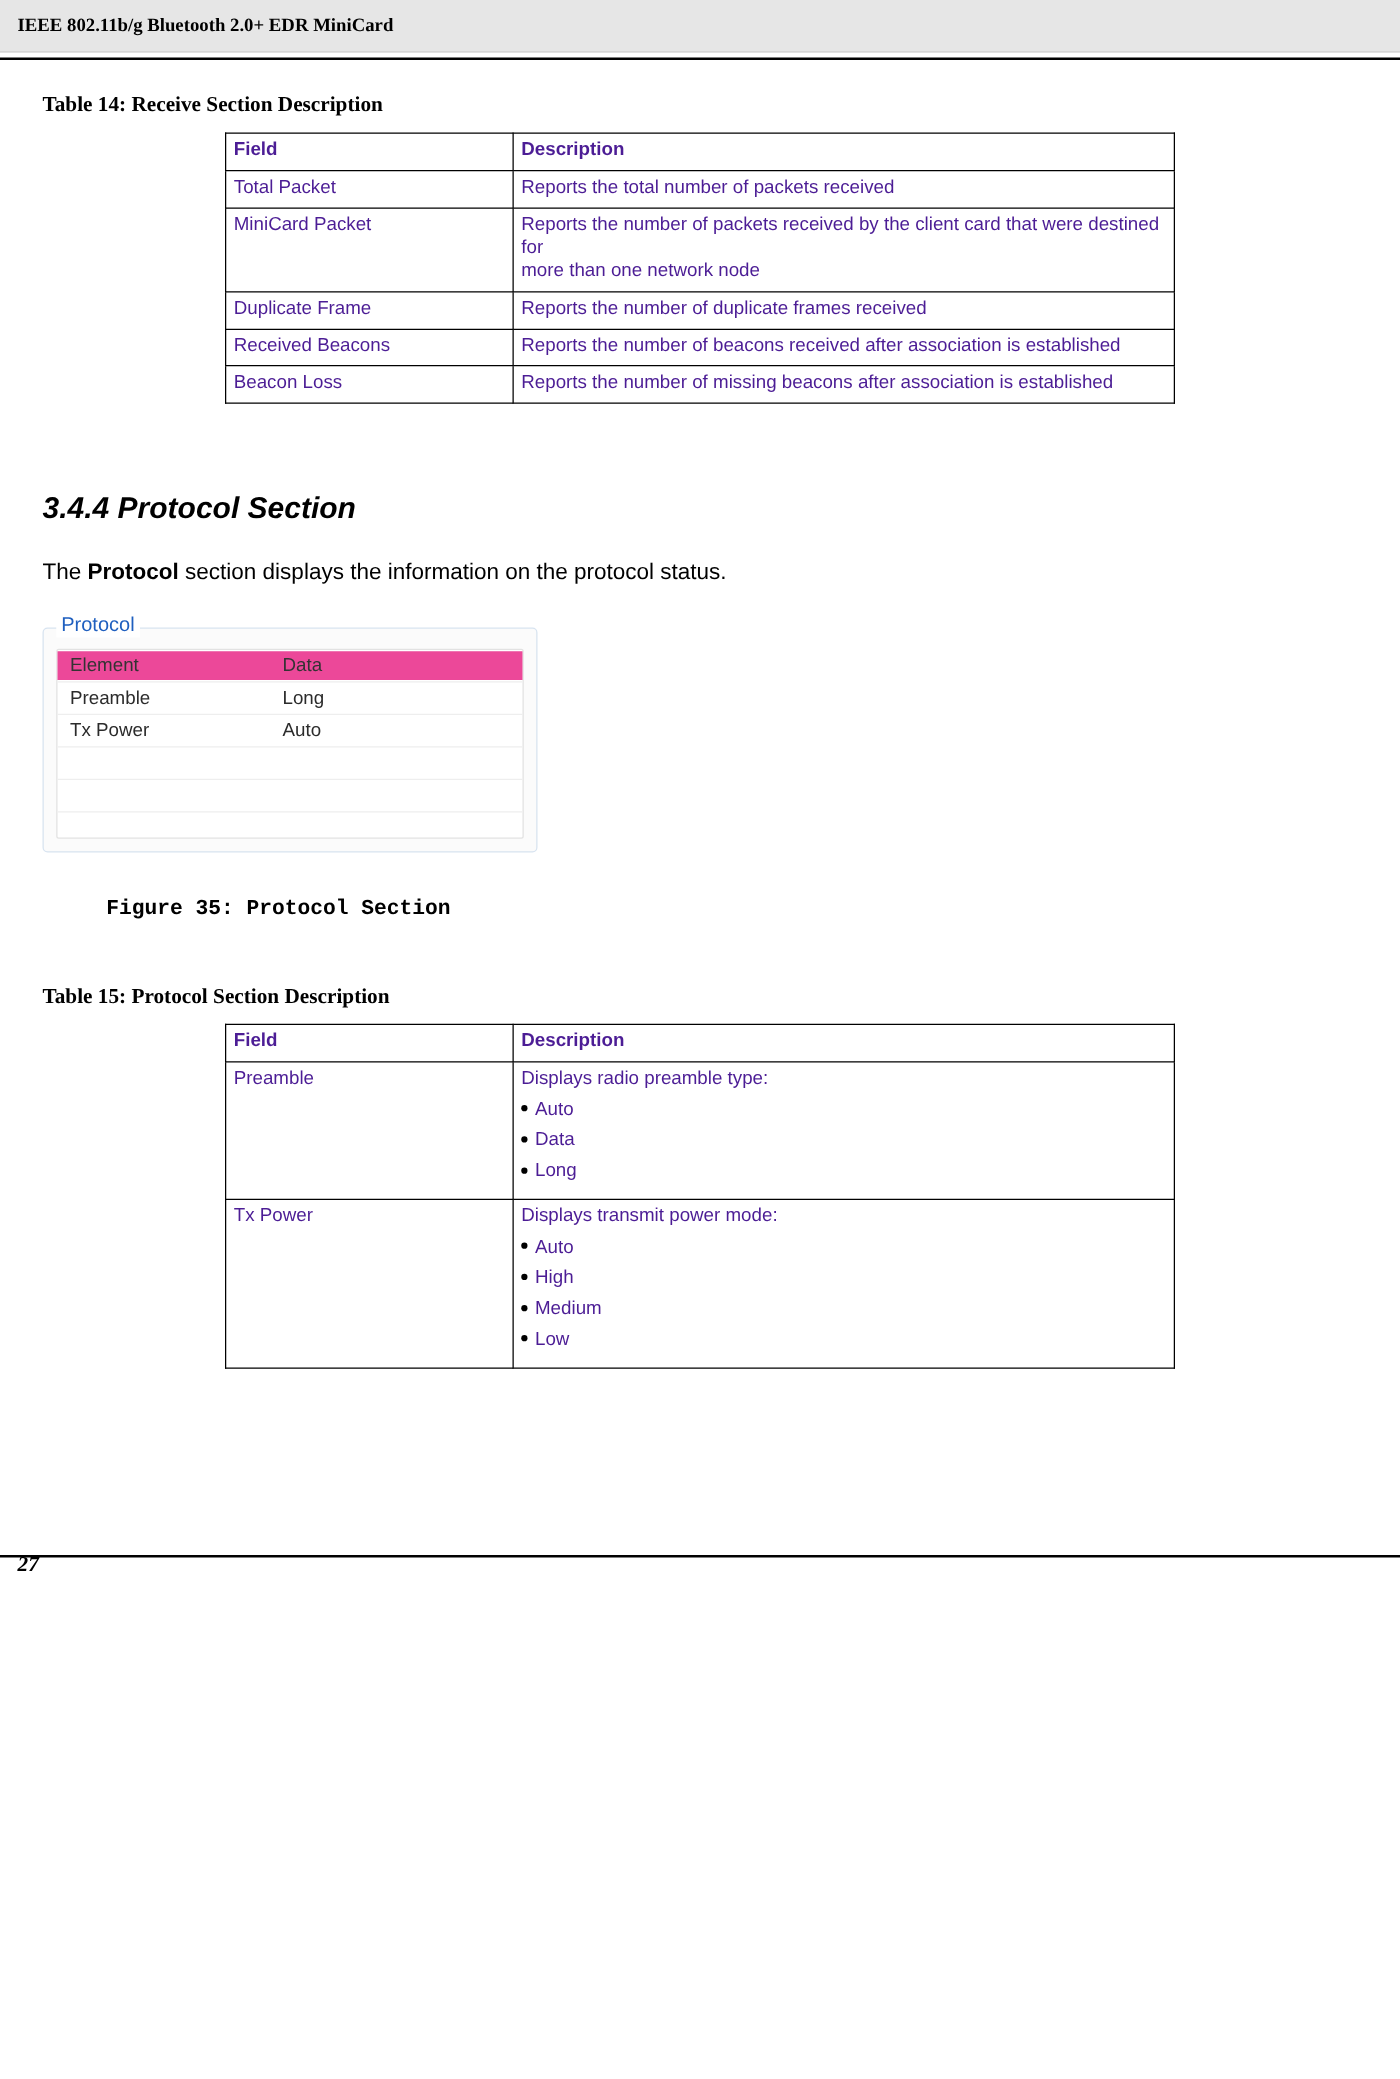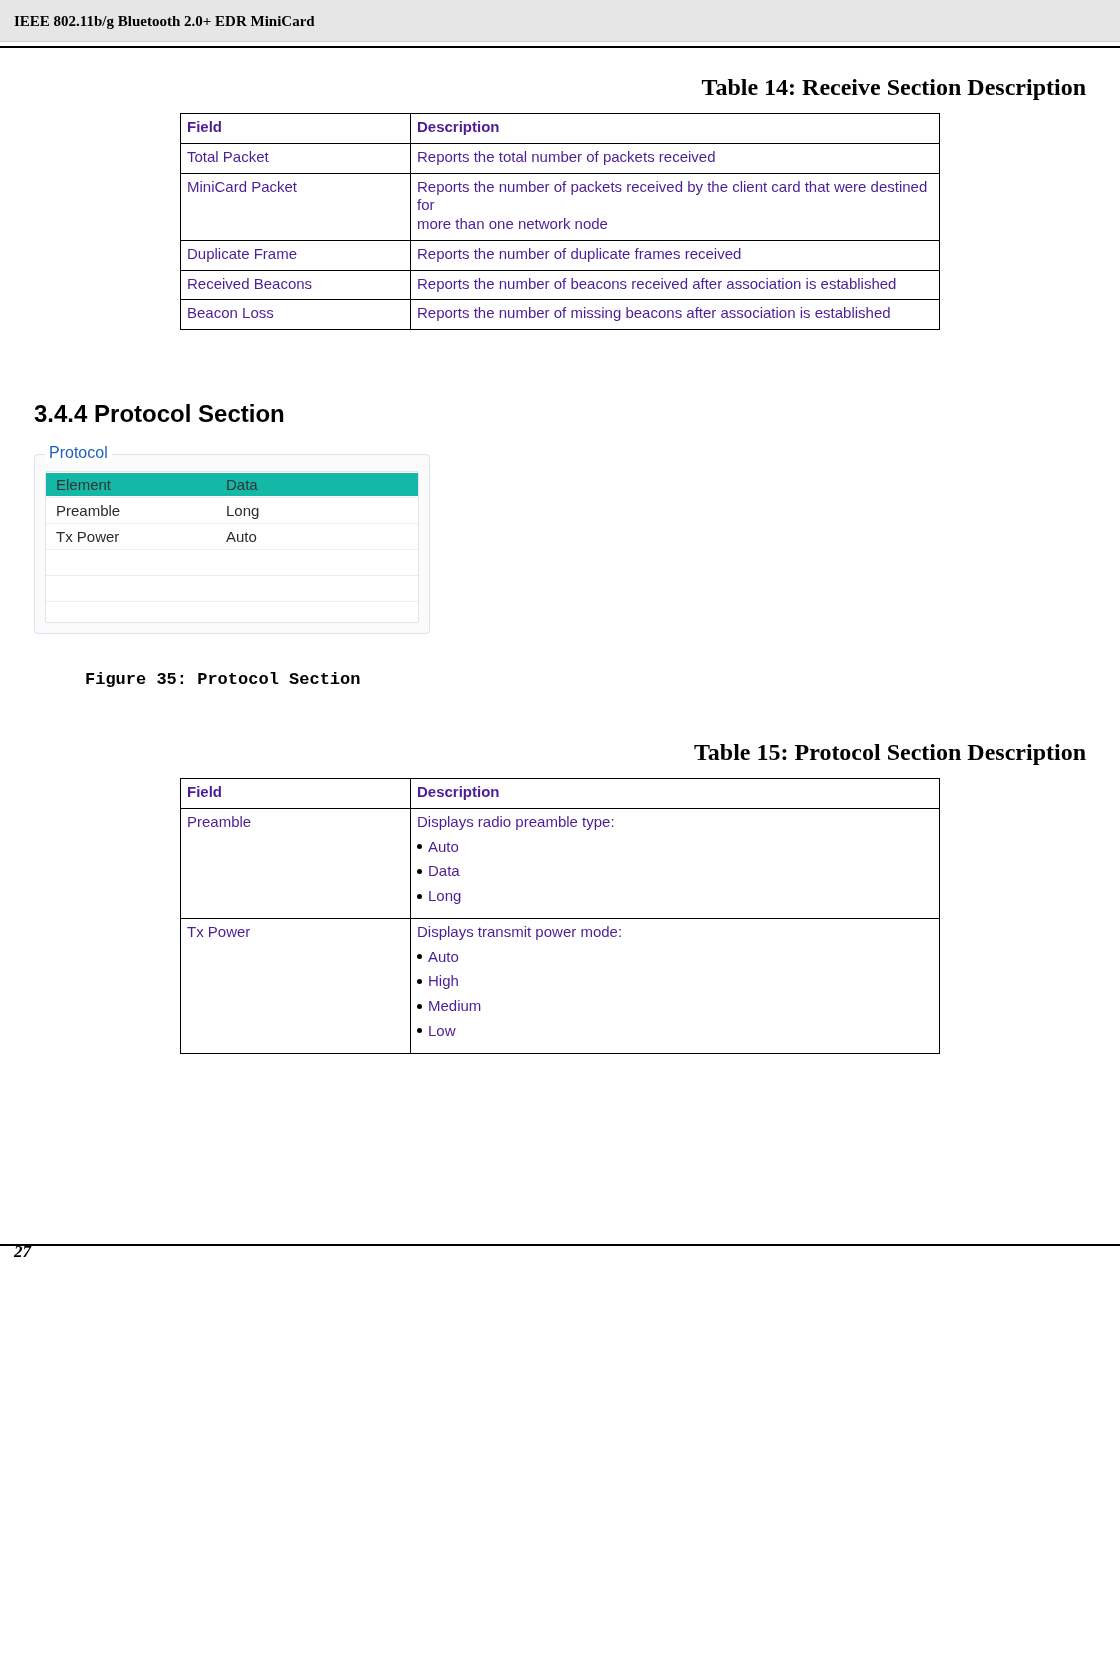--- a/index.html
+++ b/index.html
@@ -11,21 +11,21 @@
     width: 100%; height: 42px; background: #e6e6e6;
     border-bottom: 1px solid #cfcfcf;
     padding: 12px 0 0 14px;
   }
   .header-bar .title-small { font-size: 15px; font-weight: bold; font-family: "Times New Roman", Times, serif; }
   .header-rule { position: absolute; left: 0; right: 0; top: 46px; height: 0; border-top: 2px solid #000; }
 
   .content { padding: 18px 34px 0 34px; }
 
   
-  .tbl-caption { text-align: right; font-size: 24px; font-weight: bold; font-family: "Times New Roman", Times, serif; margin: 14px 0 12px 0; }
+  .tbl-caption { text-align: left; font-size: 17px; font-weight: bold; font-family: "Times New Roman", Times, serif; margin: 14px 0 12px 0; }
 
   
   .spec-table-wrap { display: flex; justify-content: center; }
   table.spec {
     border-collapse: collapse;
     width: 760px;
     font-family: Arial, Helvetica, sans-serif;
     font-size: 15px;
     color: #4c1d95;
   }
@@ -33,41 +33,41 @@
     border: 1.5px solid #000;
     padding: 4px 6px 6px 6px;
     text-align: left;
     vertical-align: top;
     line-height: 1.25;
   }
   table.spec th { font-weight: bold; }
   table.spec .col-field { width: 230px; }
 
   
-  .h3 { font-family: Arial, Helvetica, sans-serif; font-size: 24px; font-weight: bold; margin: 70px 0 26px 0; }
+  .h3 { font-family: Arial, Helvetica, sans-serif; font-size: 24px; font-weight: bold; margin: 70px 0 26px 0; font-style: italic; }
 
   .body-text { font-family: Arial, Helvetica, sans-serif; font-size: 18px; margin-bottom: 34px; }
   .body-text .strong { font-weight: bold; }
 
   
   .groupbox {
     width: 396px; height: 180px; position: relative;
     border: 1px solid #d7e3f0; border-radius: 4px; background: #fbfbfb;
     margin: 0 0 36px 0;
   }
   .groupbox .legend {
     position: absolute; top: -11px; left: 10px; background: #ffffff;
     padding: 0 4px; color: #1f5fbf; font-family: Arial, Helvetica, sans-serif; font-size: 16px;
   }
   .groupbox .list {
     position: absolute; left: 10px; right: 10px; top: 16px; bottom: 10px;
     background: #ffffff; border: 1px solid #e2e2e2; border-radius: 2px;
   }
   .groupbox .row { display: flex; align-items: center; border-bottom: 1px solid #eeeeee; height: 26px; }
-  .groupbox .row.header .cell { color: #333; background: #14b8a6; }
+  .groupbox .row.header .cell { color: #333; background: #ec4899; }
   .groupbox .cell { flex: 1; padding: 3px 10px; font-family: Arial, Helvetica, sans-serif; font-size: 15px; color: #2b2b2b; }
   .groupbox .cell.left { flex: 0 0 170px; }
 
   .fig-caption { font-family: Liberation Mono, monospace; font-weight: bold; font-size: 17px; margin: 0 0 50px 51px; }
 
   
   .blist { margin-top: 2px; }
   .blist .dot { display:inline-block; width: 5px; height:5px; background:#000; border-radius:50%; vertical-align: middle; margin-right:6px; transform: translateY(-1px);}
   .bl-line { margin: 6px 0; }
 
@@ -120,20 +120,23 @@
           <tr>
             <td>Beacon Loss</td>
             <td>Reports the number of missing beacons after association is established</td>
           </tr>
         </tbody>
       </table>
     </div>
 
     <div class="h3">3.4.4 Protocol Section</div>
 
+    <div class="body-text">
+      <span>The </span><span class="strong">Protocol</span><span> section displays the information on the protocol status.</span>
+    </div>
 
     <div class="groupbox">
       <div class="legend">Protocol</div>
       <div class="list">
         <div class="row header">
           <div class="cell left">Element</div>
           <div class="cell">Data</div>
         </div>
         <div class="row">
           <div class="cell left">Preamble</div>

